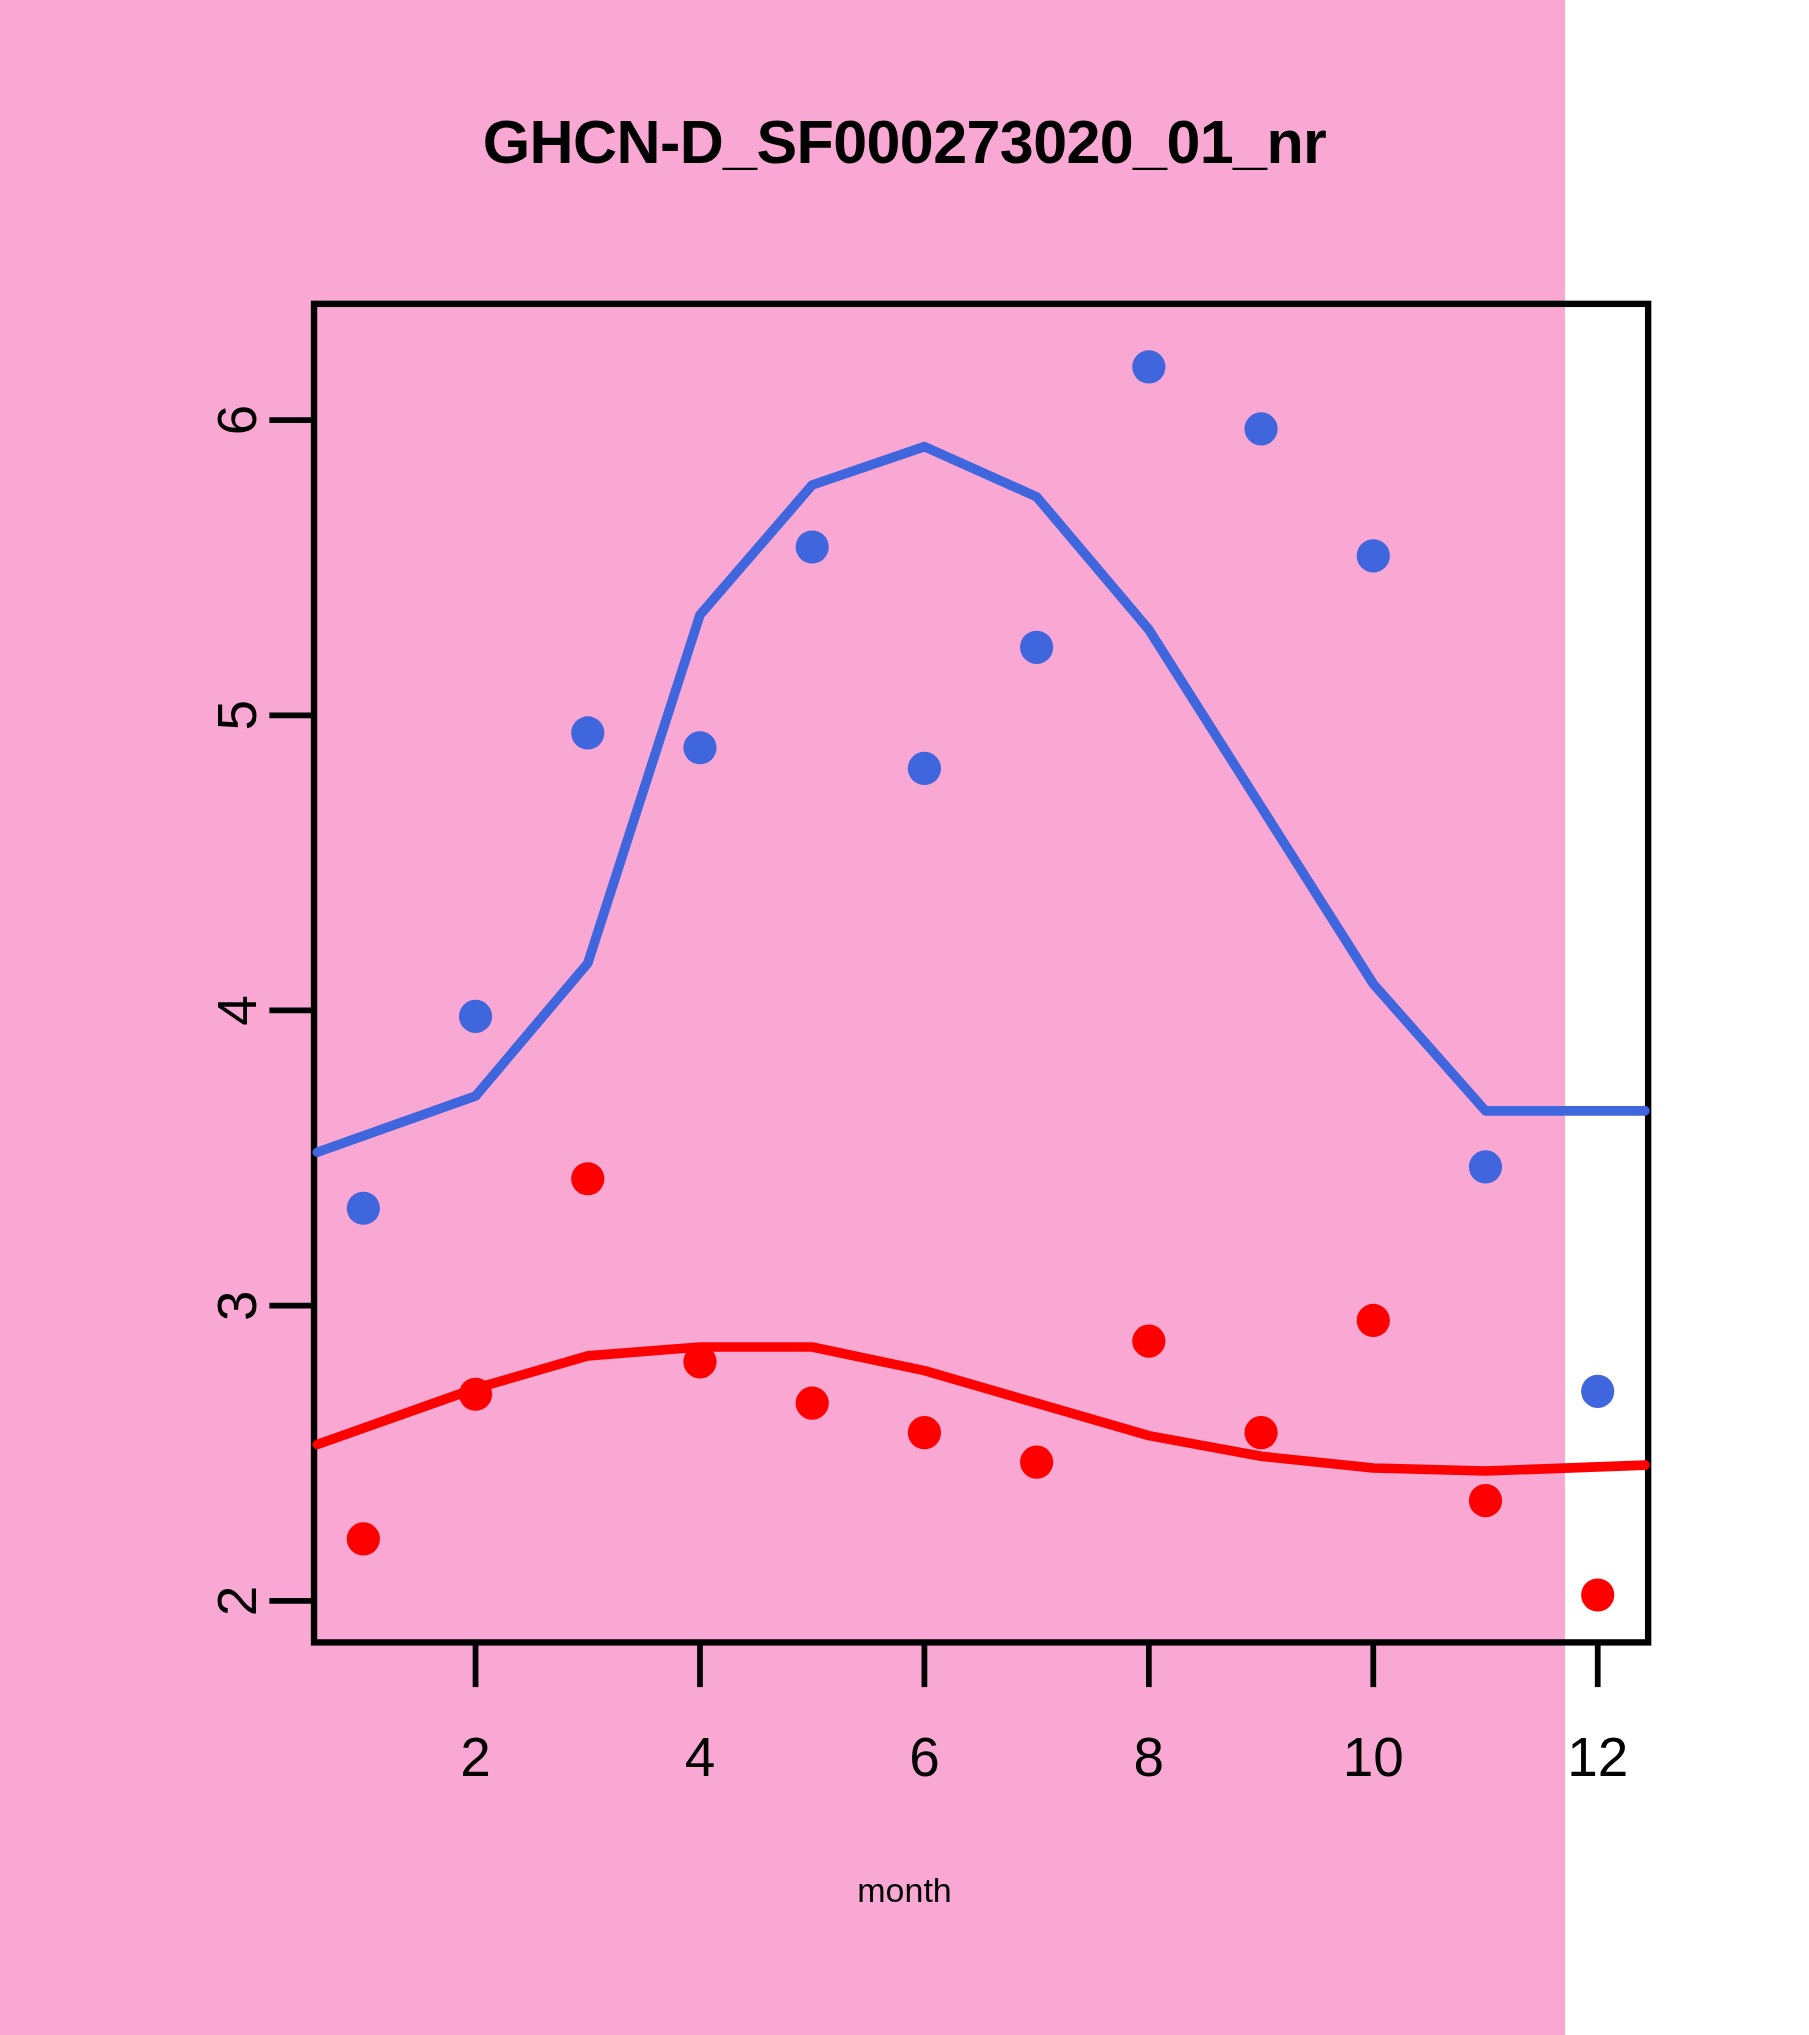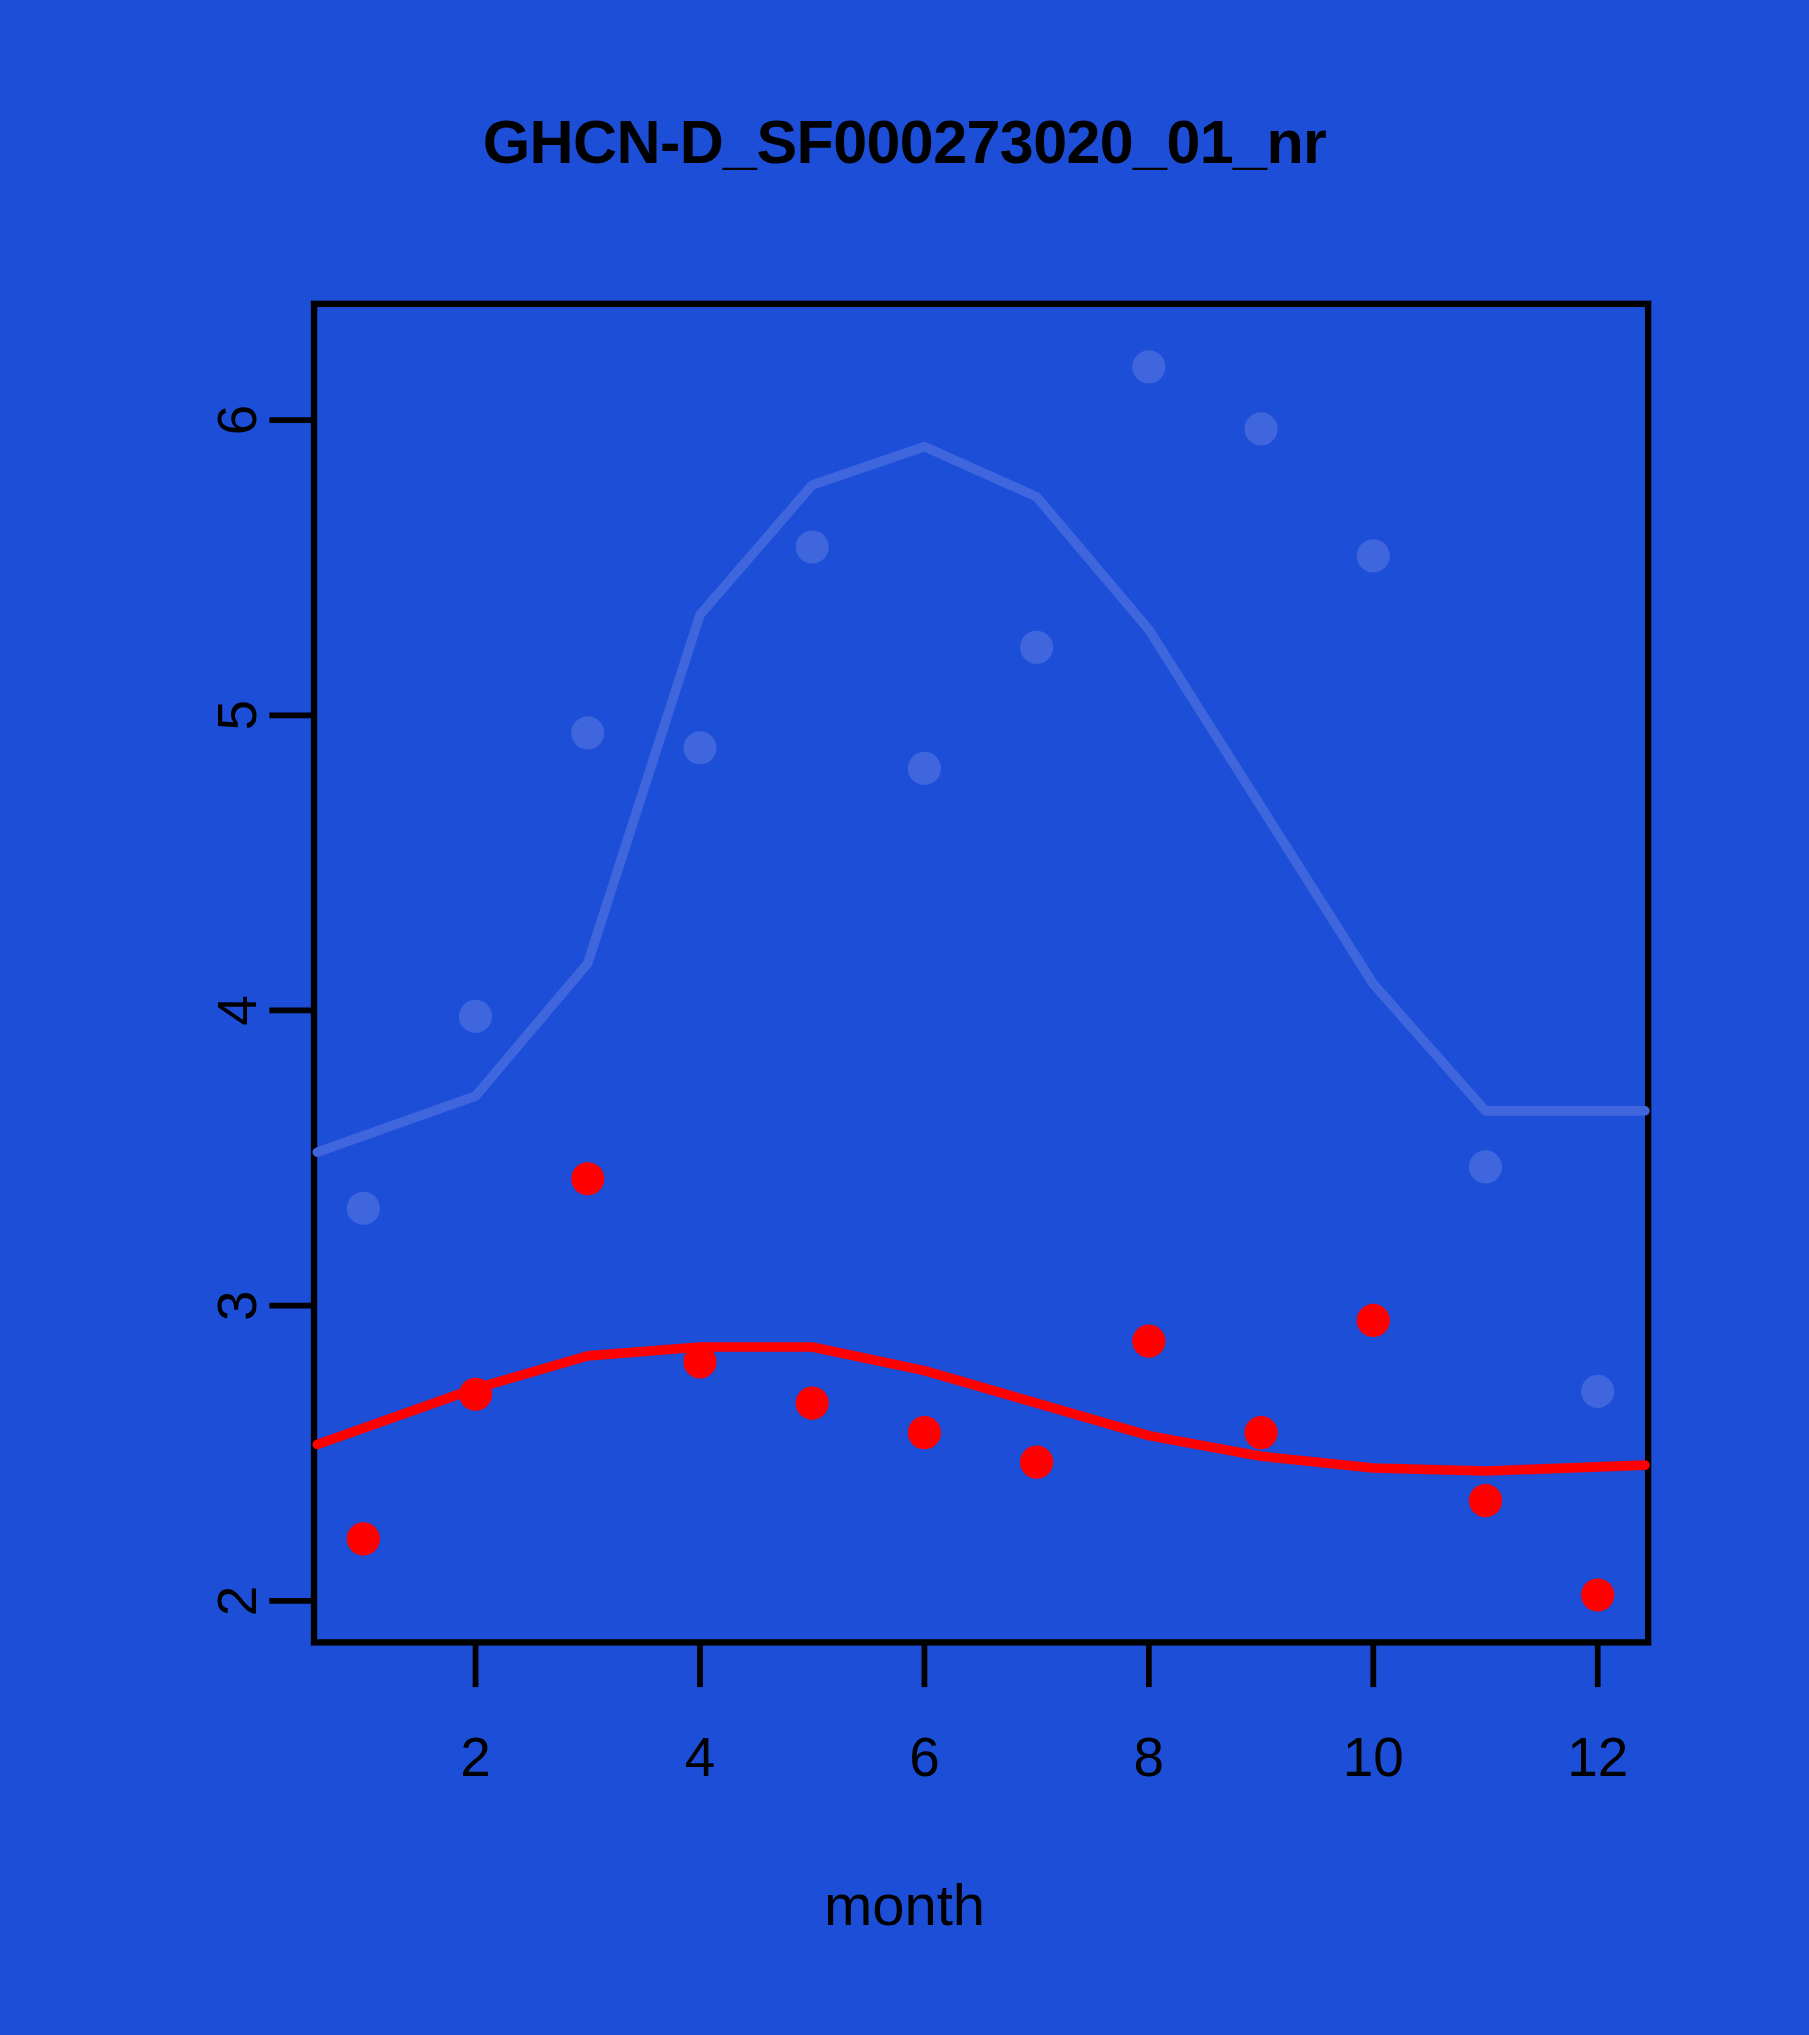--- a/index.html
+++ b/index.html
@@ -8,23 +8,23 @@
     background: #ffffff;
   }
   body {
     width: 1809px;
     height: 2035px;
     font-family: "Liberation Sans", sans-serif;
     overflow: hidden;
   }
   #figure {
     position: relative;
-    width: 1809px;
+    width: 1565px;
     height: 2035px;
-    background: #1d4ed8;
+    background: #f9a8d4;
   }
   #chart-title {
     position: absolute;
     left: 0;
     top: 107px;
     width: 1809px;
     text-align: center;
     font-family: "Liberation Sans", sans-serif;
     font-weight: bold;
     font-size: 61px;
@@ -42,21 +42,21 @@
     font-size: 86px;
     fill: #000000;
   }
   #x-axis-title {
     position: absolute;
     left: 0;
     top: 1871px;
     width: 1809px;
     text-align: center;
     font-family: "Liberation Sans", sans-serif;
-    font-size: 58px;
+    font-size: 34px;
     color: #000000;
   }
 </style>
 </head>
 <body>
 
 <div id="figure">
 
   <div id="chart-title">GHCN-D_SF000273020_01_nr</div>
 

